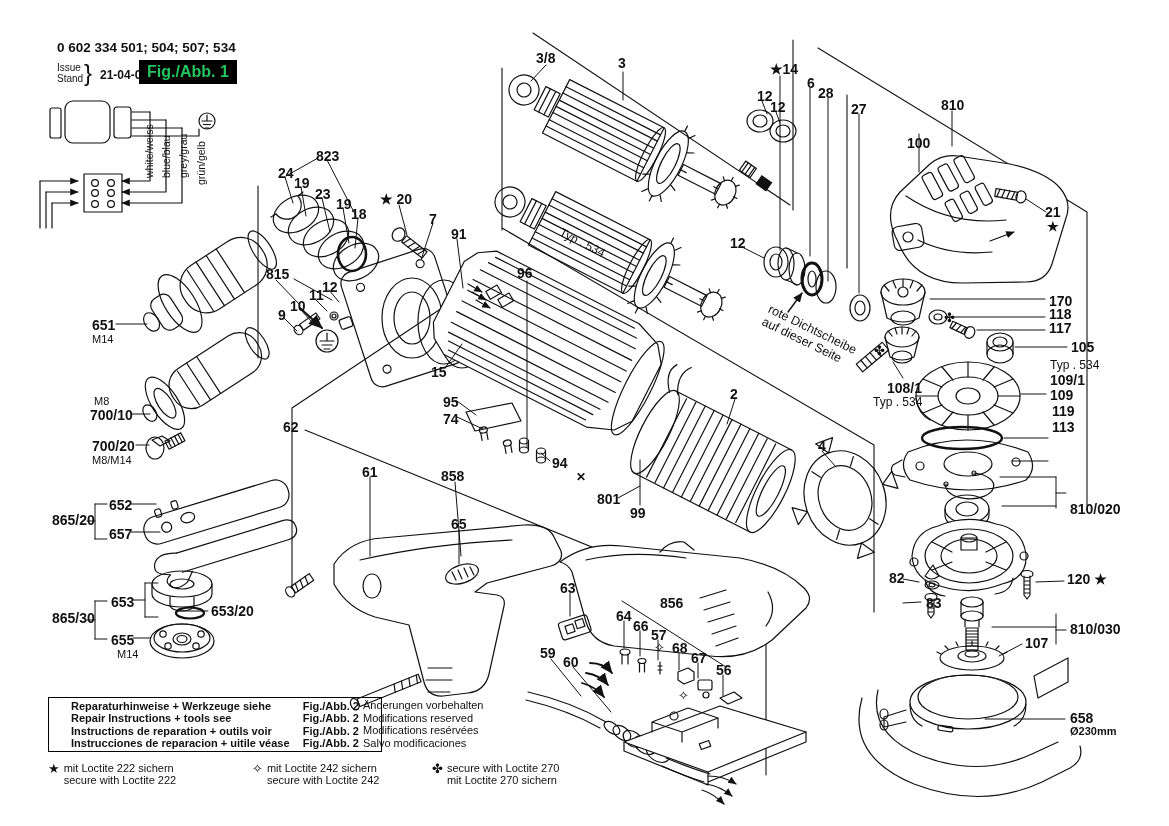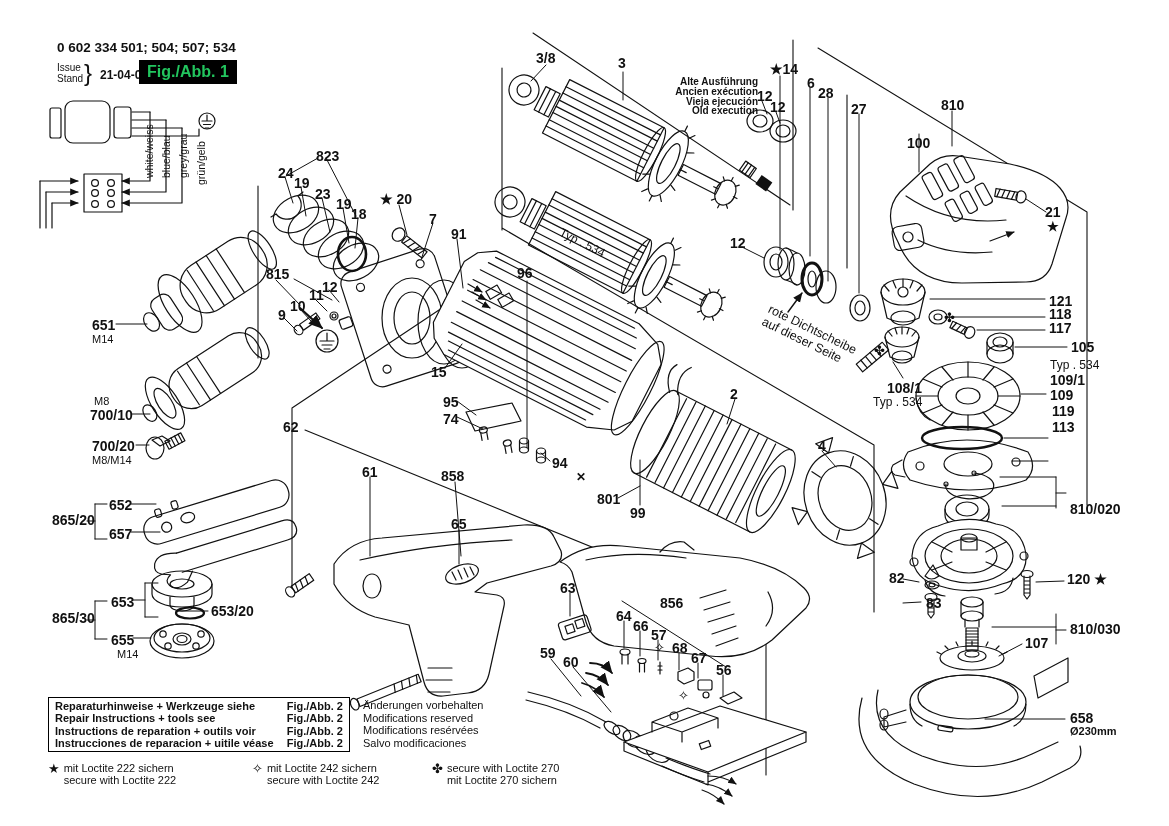--- a/index.html
+++ b/index.html
@@ -12,21 +12,21 @@
   .lbl.pre{white-space:pre-line;line-height:1.15;}
   .hdr-num{position:absolute;left:57px;top:40px;font-size:13.5px;font-weight:bold;}
   .issue{position:absolute;left:57px;top:62px;font-size:10px;line-height:11px;}
   .brace{position:absolute;left:84px;top:59px;font-size:24px;font-weight:normal;}
   .date{position:absolute;left:100px;top:68px;font-size:12px;font-weight:bold;}
   .figbox{position:absolute;left:139px;top:60px;background:#000;color:#22c55e;
           font-size:16px;font-weight:bold;padding:3px 8px;}
   .oldex{position:absolute;left:658px;top:77px;width:100px;text-align:right;
          font-size:10px;font-weight:bold;line-height:9.8px;}
   .repair{position:absolute;left:48px;top:697px;width:288px;border:1.5px solid #000;
-          padding:2px 6px;font-size:11px;font-weight:bold;line-height:12.3px;}
+          padding:2px 22px;font-size:11px;font-weight:bold;line-height:12.3px;}
   .repair .row{display:flex;justify-content:space-between;}
   .mods{position:absolute;left:363px;top:699px;font-size:11px;line-height:12.5px;}
   .legend{position:absolute;top:763px;display:flex;gap:2px;font-size:11px;line-height:11.5px;}
   .legend .sym{font-size:13px;margin-right:2px;}
   .lg1{left:48px;} .lg2{left:252px;} .lg3{left:432px;}
 </style>
 </head>
 <body>
 
 <div class="stage">
@@ -494,26 +494,20 @@
 
   <div class="hdr-num">0 602 334 501; 504; 507; 534</div>
   <div class="issue">
     <div>Issue</div>
     <div>Stand</div>
   </div>
   <div class="brace">}</div>
   <div class="date">21-04-06</div>
   <div class="figbox">Fig./Abb. 1</div>
 
-  <div class="oldex">
-    <div>Alte Ausführung</div>
-    <div>Ancien exécution</div>
-    <div>Vieja ejecución</div>
-    <div>Old execution</div>
-  </div>
 
   <div id="labels-layer">
       <div class="lbl" style="left: 536px; top: 51px;">3/8</div>
       <div class="lbl" style="left: 618px; top: 56px;">3</div>
       <div class="lbl n" style="left: 563px; top: 226px; font-size: 12px; transform: rotate(27deg);">Typ . 534</div>
       <div class="lbl" style="left: 757px; top: 89px;">12</div>
       <div class="lbl" style="left: 770px; top: 100px;">12</div>
       <div class="lbl" style="left: 770px; top: 62px;">★14</div>
       <div class="lbl" style="left: 807px; top: 76px;">6</div>
       <div class="lbl" style="left: 818px; top: 86px;">28</div>
@@ -570,21 +564,21 @@
       <div class="lbl" style="left: 616px; top: 609px;">64</div>
       <div class="lbl" style="left: 633px; top: 619px;">66</div>
       <div class="lbl" style="left: 651px; top: 628px;">57</div>
       <div class="lbl n" style="left: 654px; top: 641px; font-size: 13px;">✧</div>
       <div class="lbl" style="left: 660px; top: 596px;">856</div>
       <div class="lbl" style="left: 672px; top: 641px;">68</div>
       <div class="lbl" style="left: 691px; top: 651px;">67</div>
       <div class="lbl n" style="left: 678px; top: 689px; font-size: 13px;">✧</div>
       <div class="lbl" style="left: 716px; top: 663px;">56</div>
       <div class="lbl" style="left: 576px; top: 471px; font-size: 12px;">✕</div>
-      <div class="lbl" style="left: 1049px; top: 294px;">121</div>
+      <div class="lbl" style="left: 1049px; top: 294px;">170</div>
       <div class="lbl" style="left: 1049px; top: 307px;">118</div>
       <div class="lbl" style="left: 1049px; top: 321px;">117</div>
       <div class="lbl" style="left: 1071px; top: 340px;">105</div>
       <div class="lbl n" style="left: 1050px; top: 359px; font-size: 12px;">Typ . 534</div>
       <div class="lbl" style="left: 1050px; top: 373px;">109/1</div>
       <div class="lbl" style="left: 1050px; top: 388px;">109</div>
       <div class="lbl" style="left: 1052px; top: 404px;">119</div>
       <div class="lbl" style="left: 1052px; top: 420px;">113</div>
       <div class="lbl" style="left: 887px; top: 381px;">108/1</div>
       <div class="lbl n" style="left: 873px; top: 396px; font-size: 12px;">Typ . 534</div>

